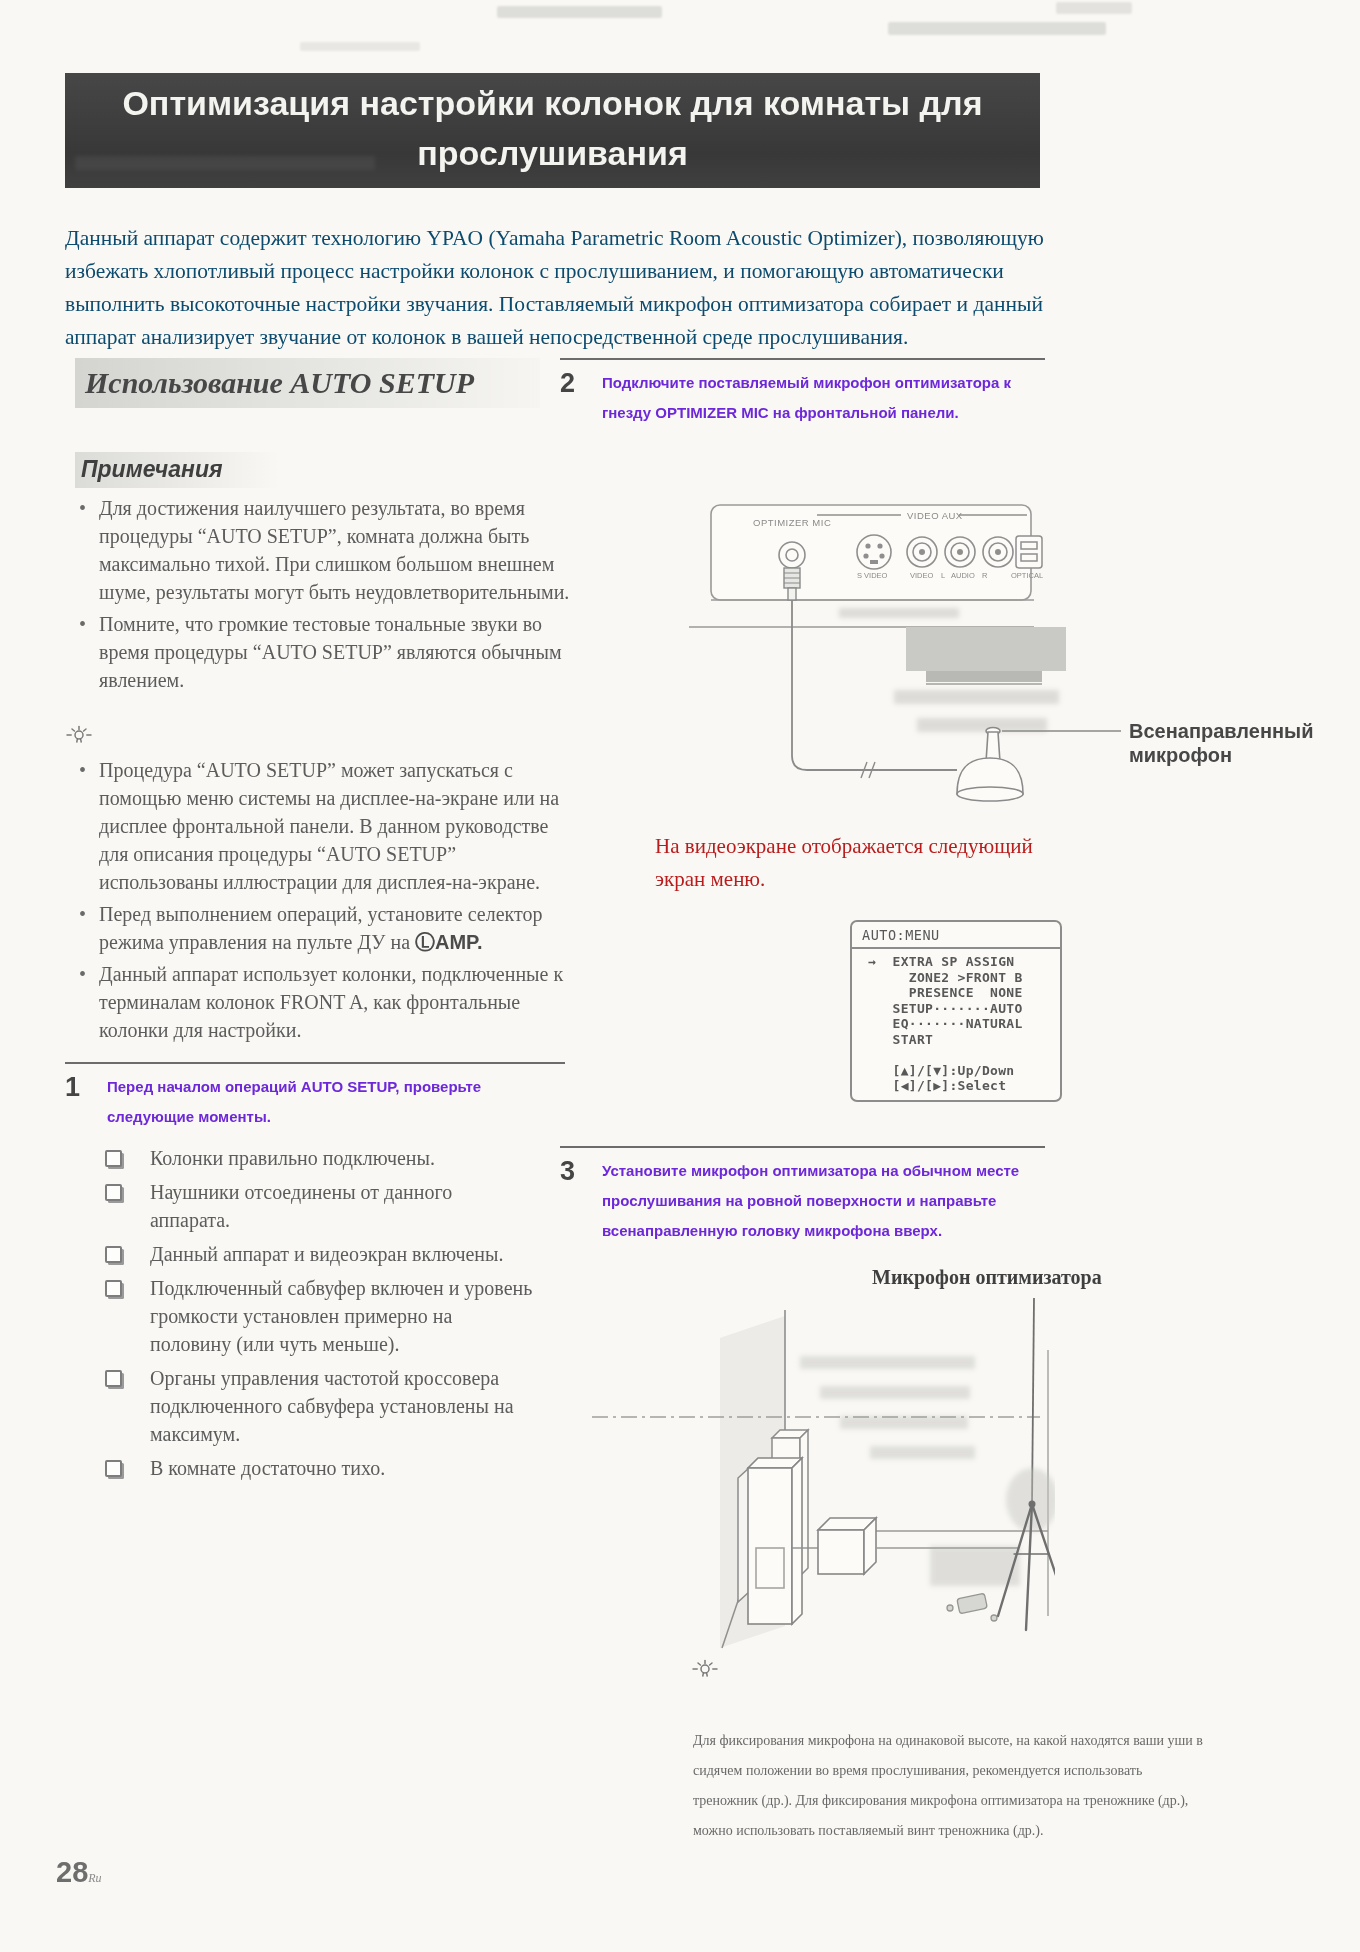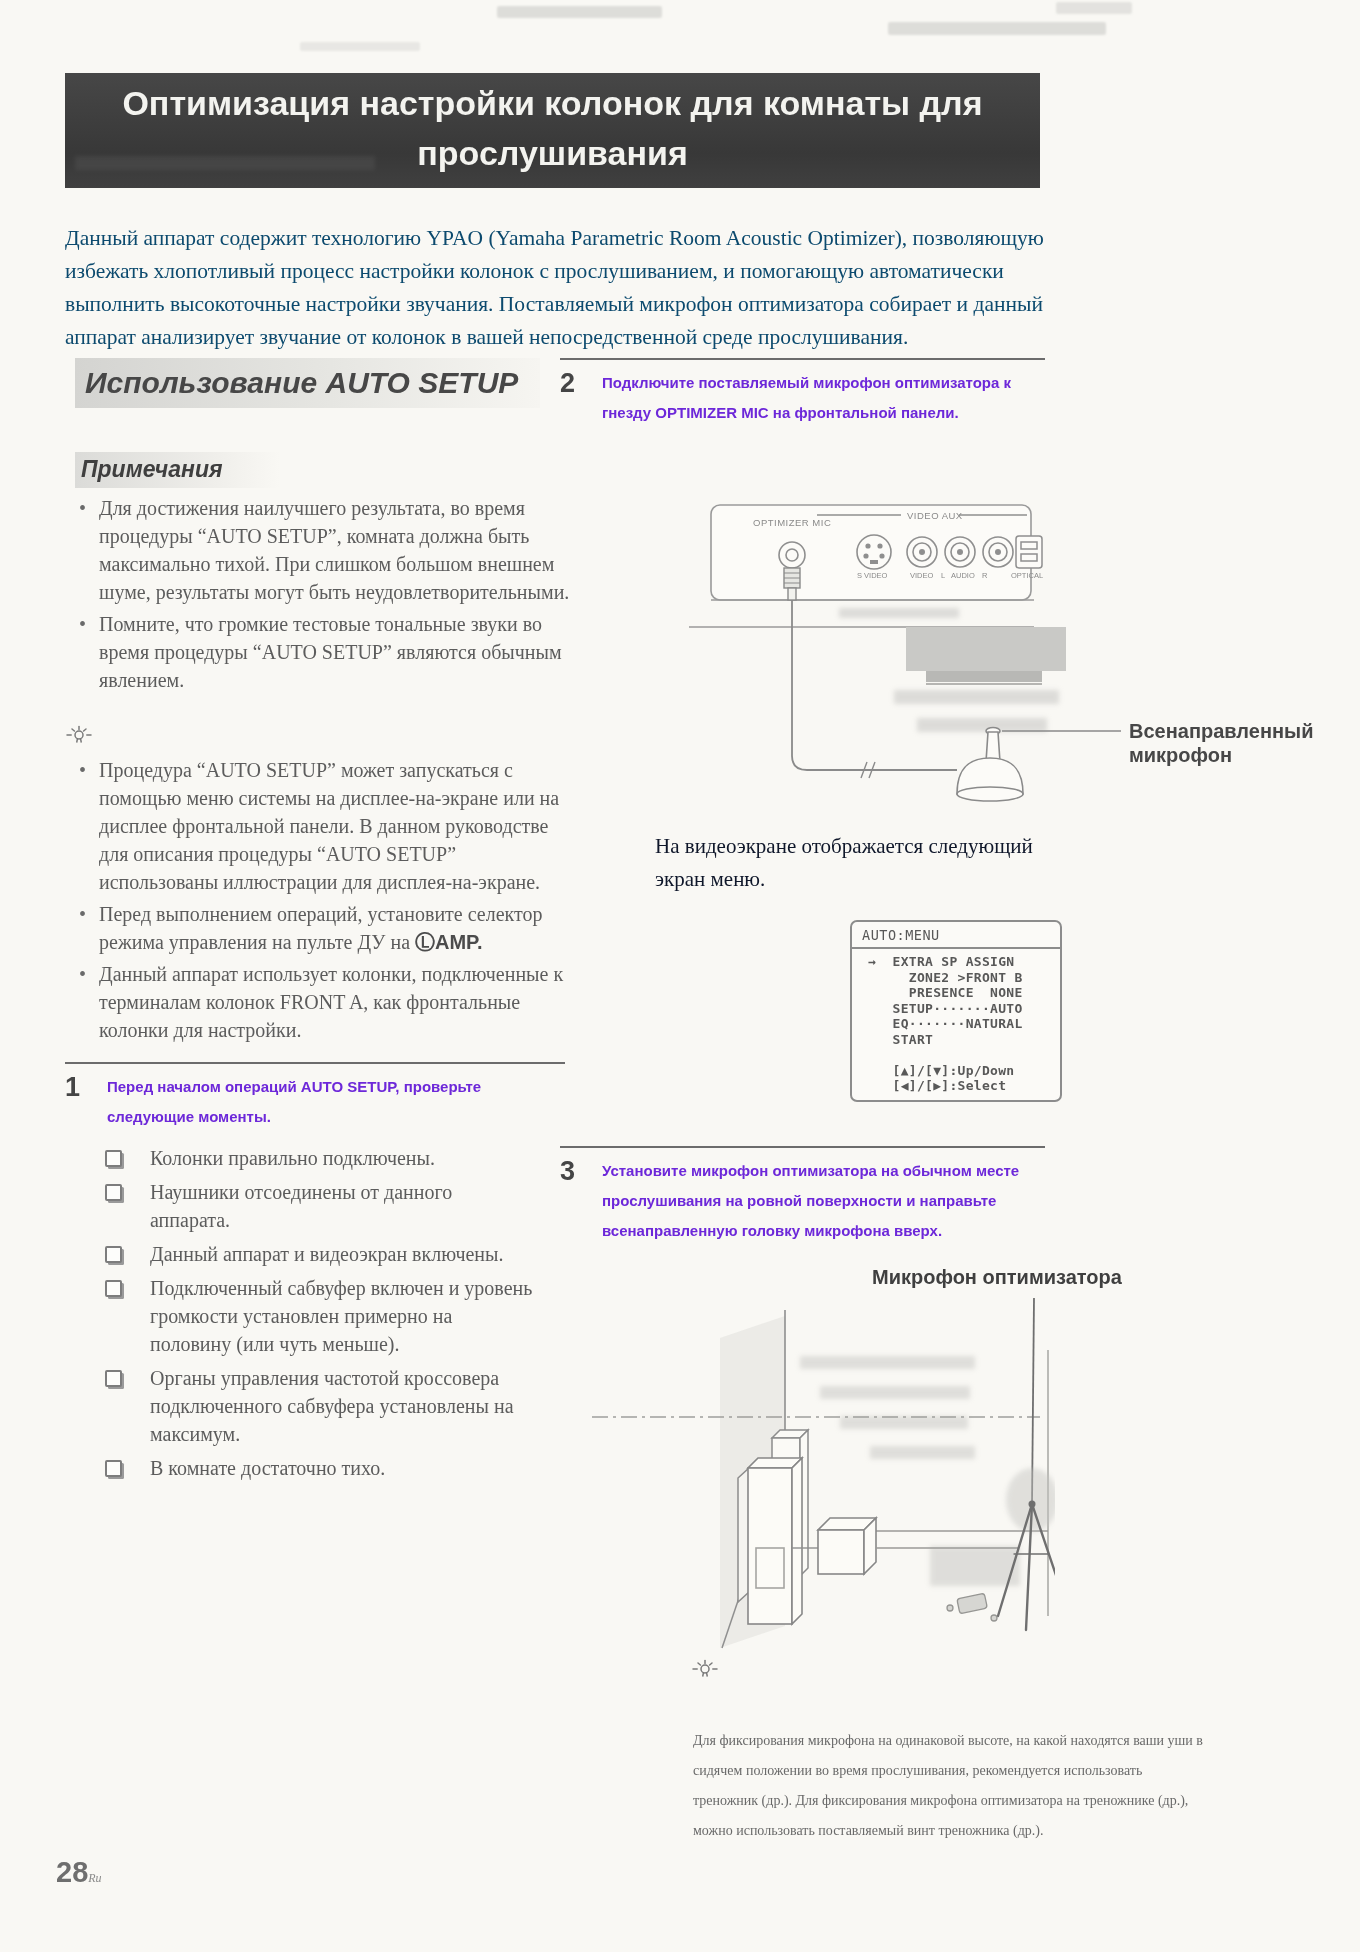--- a/index.html
+++ b/index.html
@@ -17,21 +17,21 @@
           font-family:"Liberation Sans",sans-serif;font-weight:bold;font-size:34px;line-height:50px;
           padding-top:5px;box-sizing:border-box;}
   .banner::after{content:"";position:absolute;left:10px;bottom:18px;width:300px;height:14px;
           background:#5a5a5a;opacity:.35;filter:blur(2px);}
 
   .intro{left:65px;top:222px;width:980px;font-size:21.5px;line-height:33px;color:#0c4a6e;text-align:left;}
 
   
   .section-band{left:75px;top:358px;width:465px;height:50px;
         background:linear-gradient(90deg,#d4d4d1,#e6e6e2 55%,#f6f5f1);
-        font-family:Liberation Sans, sans-serif;font-style:italic;font-weight:bold;
+        font-family:Liberation Serif, serif;font-style:italic;font-weight:bold;
         font-size:30px;color:#474747;line-height:50px;padding-left:10px;box-sizing:border-box;}
   .notes-head{left:75px;top:452px;width:205px;height:36px;
         background:linear-gradient(90deg,#dbdbd8,#f0efeb 70%,#f9f8f4);
         font-family:"Liberation Sans",sans-serif;font-style:italic;font-weight:bold;
         font-size:23px;color:#3f3f3f;line-height:34px;padding-left:6px;box-sizing:border-box;}
 
   .textcol{font-size:20px;line-height:28px;color:#5c5c5c;}
   .bullet-item{position:relative;padding-left:24px;margin-bottom:4px;}
   .bullet-item::before{content:"•";position:absolute;left:4px;top:0;color:#6a6a6a;}
   .amp{font-family:"Liberation Sans",sans-serif;font-weight:bold;color:#4c4c4c;}
@@ -51,21 +51,21 @@
   .chk-text{width:385px;font-size:20px;line-height:28px;color:#5c5c5c;}
 
   
   .osd{left:850px;top:920px;width:212px;height:182px;border:2px solid #8c8c8c;border-radius:7px;
        background:#fbfaf7;box-sizing:border-box;font-family:"DejaVu Sans Mono",monospace;
        color:#585858;}
   .osd-title{font-size:13.5px;letter-spacing:.5px;padding:5px 10px 4px;border-bottom:2px solid #8c8c8c;}
   .osd-body{padding:5px 8px 0;}
   .osd-line{white-space:pre;font-size:13px;line-height:15.5px;min-height:15.5px;letter-spacing:.3px;font-weight:bold;}
 
-  .mic-pos-label{left:872px;top:1266px;font-family:Liberation Sans, sans-serif;
+  .mic-pos-label{left:872px;top:1266px;font-family:Liberation Serif, serif;
        font-weight:bold;font-size:20px;color:#3f3f3f;}
 
   .bottom-tip{left:693px;top:1686px;width:515px;font-size:14px;line-height:30px;color:#696969;margin-top:40px;}
 
   .footer{left:56px;top:1856px;display:flex;align-items:baseline;}
   .pg-num{font-family:"Liberation Sans",sans-serif;font-weight:bold;font-size:29px;color:#6e6e6e;}
   .pg-lang{font-family:Liberation Serif, serif;font-style:italic;font-size:12px;color:#8a8a8a;}
 
   svg text{font-family:"Liberation Sans",sans-serif;}
   .svg-small-label{fill:#8a8a8a;}
@@ -245,21 +245,21 @@
         <path d="M268,296 C268,270 280,260 301,260 C322,260 334,270 334,296 Z"></path>
         <ellipse cx="301" cy="296" rx="33" ry="7"></ellipse>
       </g>
 
       <line x1="313" y1="233" x2="432" y2="233" stroke="#8a8a8a" stroke-width="1.6"></line>
       <text x="440" y="240" class="callout-text">Всенаправленный</text>
       <text x="440" y="264" class="callout-text">микрофон</text>
     </svg>
   </div>
 
-  <div class="abs" style="left:655px;top:830px;width:420px;font-size:21px;line-height:33px;color:#0f172a;">На видеоэкране отображается следующий экран меню.</div>
+  <div class="abs" style="left:655px;top:830px;width:420px;font-size:21px;line-height:33px;color:#b91c1c;">На видеоэкране отображается следующий экран меню.</div>
 
   <div class="abs osd">
     <div class="osd-title">AUTO:MENU</div>
     <div class="osd-body">
       <div class="osd-line"> →  EXTRA SP ASSIGN</div>
       <div class="osd-line">      ZONE2 &gt;FRONT B</div>
       <div class="osd-line">      PRESENCE  NONE</div>
       <div class="osd-line">    SETUP·······AUTO</div>
       <div class="osd-line">    EQ·······NATURAL</div>
       <div class="osd-line">    START</div>

